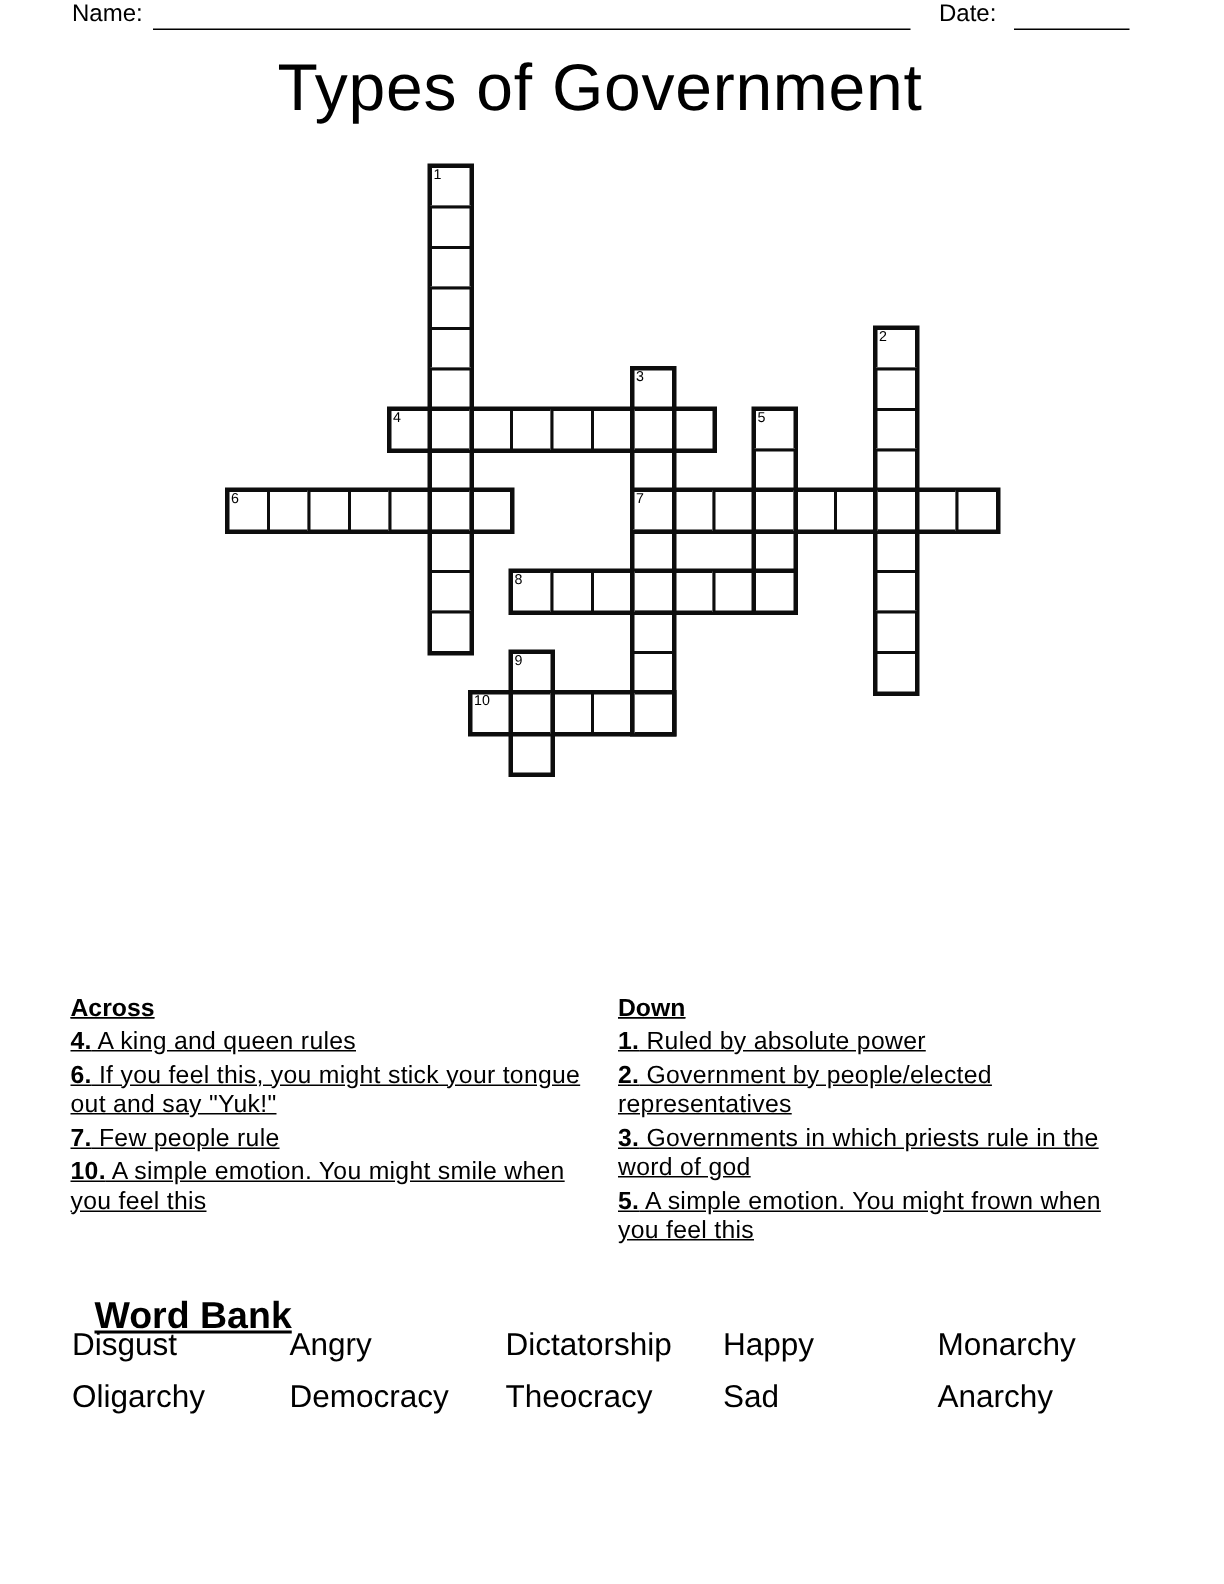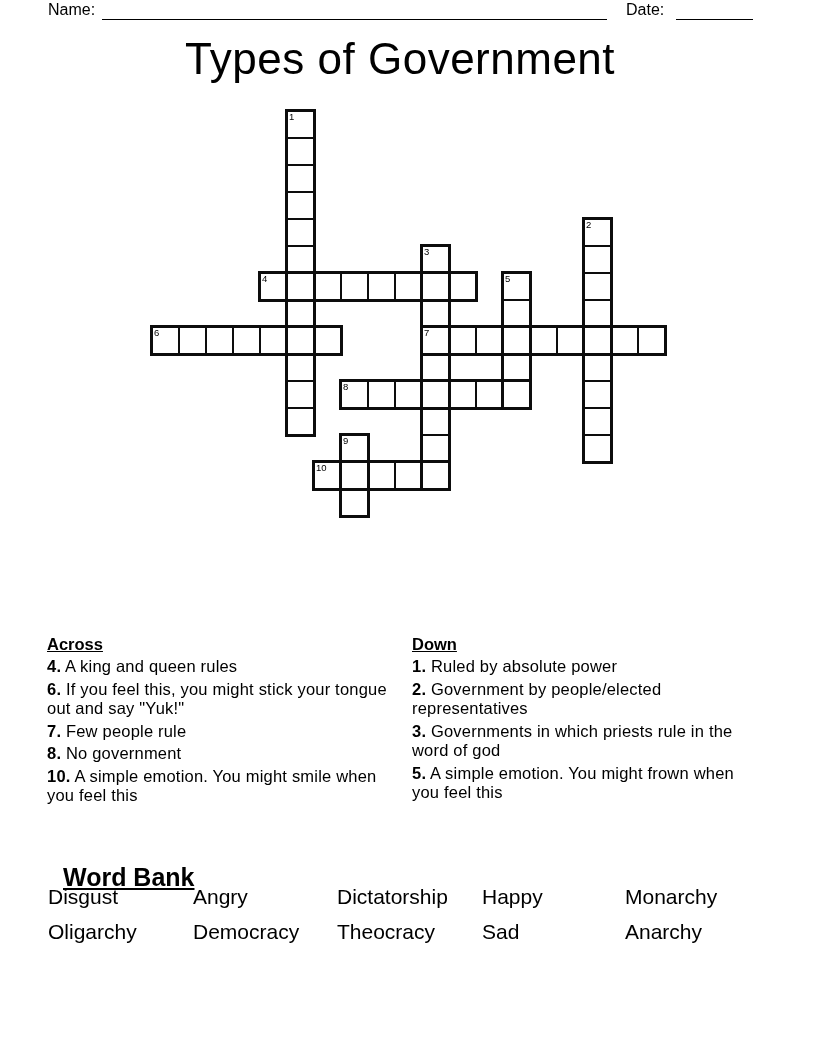--- a/index.html
+++ b/index.html
@@ -32,21 +32,21 @@
     background: #ffffff; border: 2px solid #0d0d0d; z-index: 1;
   }
   .word-outline {
     position: absolute; box-sizing: border-box; border: 2px solid #0d0d0d;
     background: transparent; z-index: 2;
   }
   .cell-num {
     position: absolute; z-index: 3; font-size: 9.5px; line-height: 10px; color: #000;
   }
   
-  .clues-col { position: absolute; top: 634px; width: 346px; }
+  .clues-col { position: absolute; top: 662px; width: 346px; text-decoration: underline; }
   #across-col { left: 47px; }
   #down-col { left: 412px; }
   .clue-head {
     margin: 0 0 3px 0; font-size: 16.5px; line-height: 20px;
     font-weight: 700; text-decoration: underline;
   }
   .clue { font-size: 16.5px; line-height: 19.5px; letter-spacing: 0.2px; margin-bottom: 3px; }
   .clue .cnum { font-weight: 700; }
   
   .wb-head {
@@ -153,21 +153,20 @@
       <div class="word-outline" style="left: 312px; top: 460px; width: 139px; height: 31px;"></div>
       <div class="cell-num" style="left: 316px; top: 463px;">10</div>
     </div>
 
   <section class="clues-col" id="across-col">
     <h2 class="clue-head">Across</h2>
     <div id="across-list">
         <div class="clue"><span class="cnum">4.</span> A king and queen rules</div>
         <div class="clue"><span class="cnum">6.</span> If you feel this, you might stick your tongue out and say "Yuk!"</div>
         <div class="clue"><span class="cnum">7.</span> Few people rule</div>
-        <div class="clue"><span class="cnum">8.</span> No government</div>
         <div class="clue"><span class="cnum">10.</span> A simple emotion. You might smile when you feel this</div>
       </div>
   </section>
 
   <section class="clues-col" id="down-col">
     <h2 class="clue-head">Down</h2>
     <div id="down-list">
         <div class="clue"><span class="cnum">1.</span> Ruled by absolute power</div>
         <div class="clue"><span class="cnum">2.</span> Government by people/elected representatives</div>
         <div class="clue"><span class="cnum">3.</span> Governments in which priests rule in the word of god</div>

